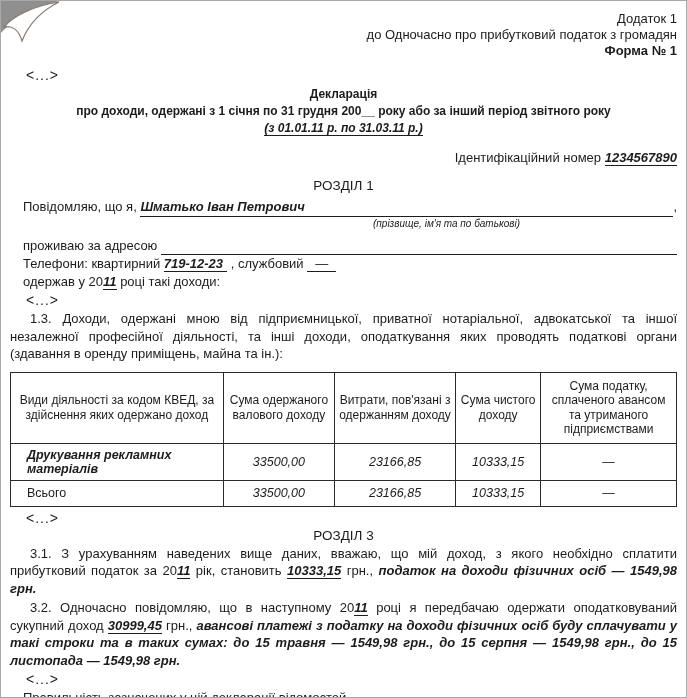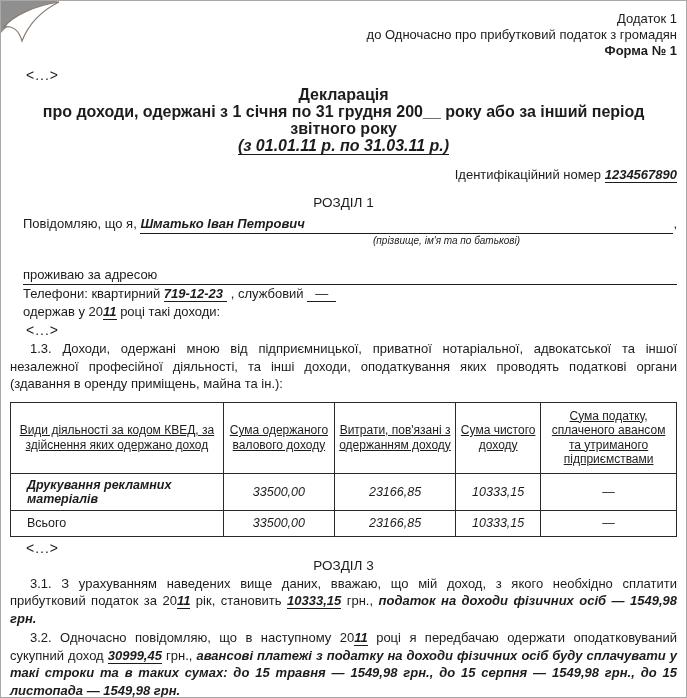--- a/index.html
+++ b/index.html
@@ -6,35 +6,35 @@
   body{width:687px;height:698px;font-family:"Liberation Sans",sans-serif;color:#1c1c1c;}
   .page{position:relative;width:687px;height:698px;box-sizing:border-box;
         border:1px solid #a8a8a8;border-radius:0;background:#fff;
         padding:8px 9px 0 9px;overflow:hidden;}
   .curl{position:absolute;top:0;left:0;}
   .corner{ text-align:right;font-size:13px;line-height:16px;margin-top:2px;}
   .b{font-weight:bold;}
   .bi{font-weight:bold;font-style:italic;}
   .biu{font-weight:bold;font-style:italic;border-bottom:1px solid #1c1c1c;}
   .ellipsis{margin-left:16px;font-size:14px;letter-spacing:1px;line-height:16px;margin-top:8px;}
-  .title{text-align:center;font-size:16px;line-height:17px;margin-top:3px;}
+  .title{text-align:center;font-size:12px;line-height:17px;margin-top:3px;}
   .idline{text-align:right;font-size:13px;margin-top:13px;}
   .sec-h{text-align:center;font-weight:normal;font-size:13.5px;margin:13px 0 5px 0;}
   .fline{display:flex;font-size:13px;line-height:18px;margin-left:13px;}
   .fline>span{white-space:pre;}
   .fill{flex:1;border-bottom:1px solid #1c1c1c;}
   .inl{font-size:13px;line-height:18px;margin-left:13px;}
   .hint{font-size:10px;font-style:italic;line-height:13px;}
   .name-hint{width:360px;margin-left:150px;text-align:right;}
   .para{font-size:13px;line-height:17.5px;text-align:justify;text-indent:20px;margin-top:2px;}
-  .pad-top{margin-top:19px;flex-direction:column;}
+  .pad-top{margin-top:7px;}
   table{width:100%;border-collapse:collapse;margin-top:9px;border:1.5px solid #2a2a2a;}
   th,td{border:1px solid #2a2a2a;}
   th{font-weight:normal;font-size:12px;line-height:14.5px;text-align:center;
-     vertical-align:middle;padding:6px 4px;text-decoration:underline;}
+     vertical-align:middle;padding:6px 4px;}
   td{font-size:12.5px;padding:4px 16px;height:17px;vertical-align:middle;}
   td.num{text-align:center;font-weight:normal;font-style:italic;}
   td.act-bold{font-weight:bold;font-style:italic;}
   .ushort{border-bottom:1px solid #1c1c1c;padding:0 8px;}
   .uphone{border-bottom:1px solid #1c1c1c;padding-right:4px;}
 </style>
 </head>
 <body>
 
 <div class="page">

